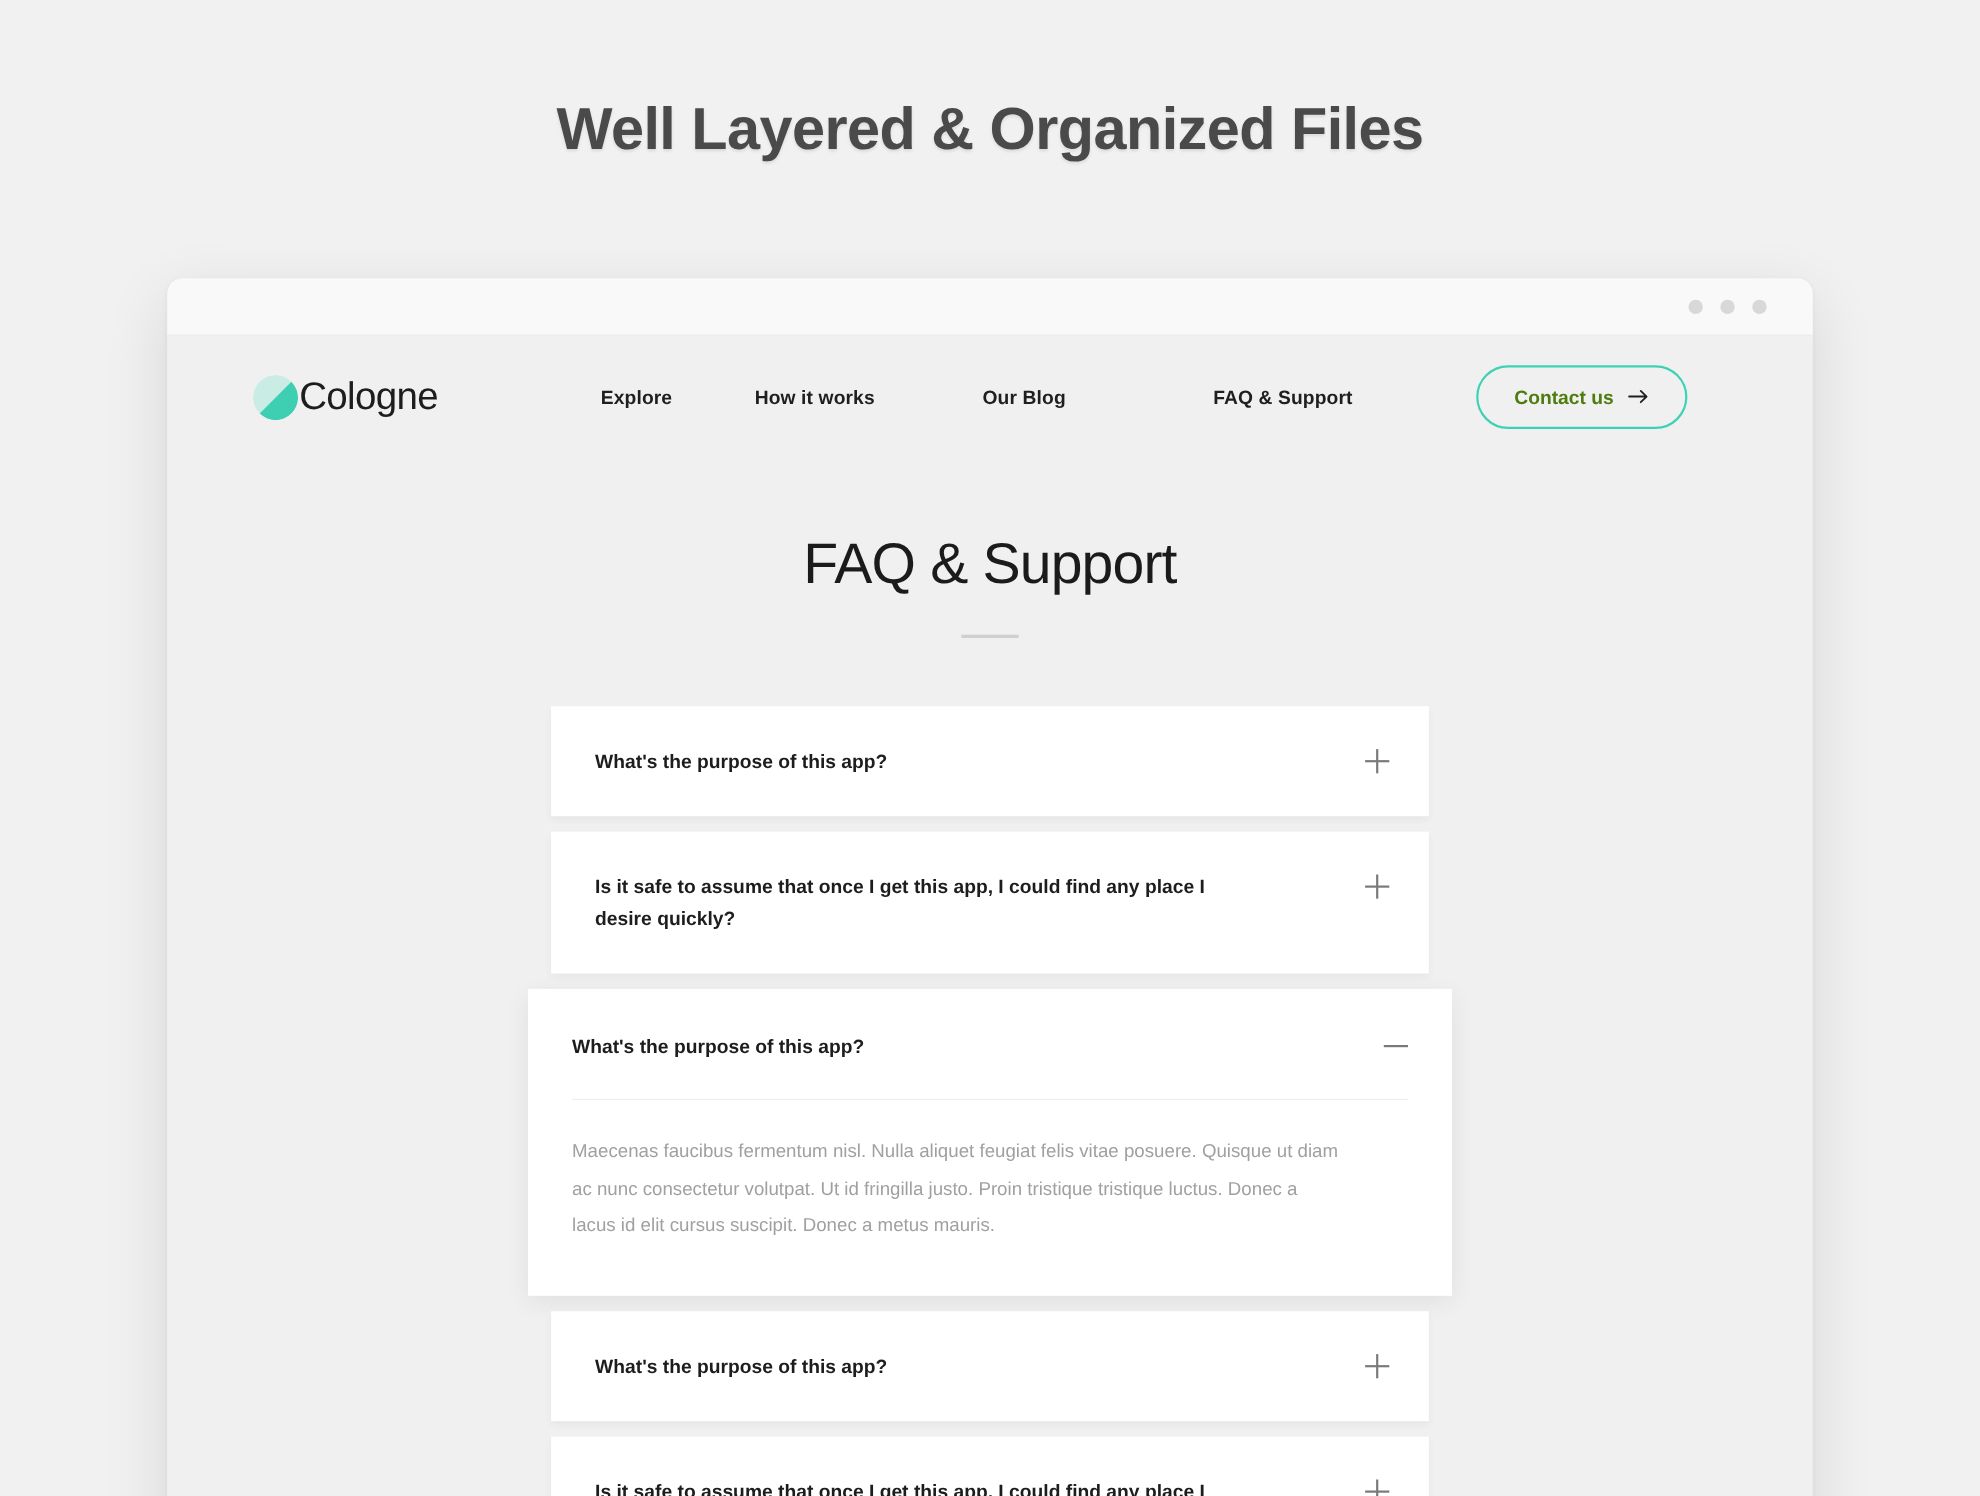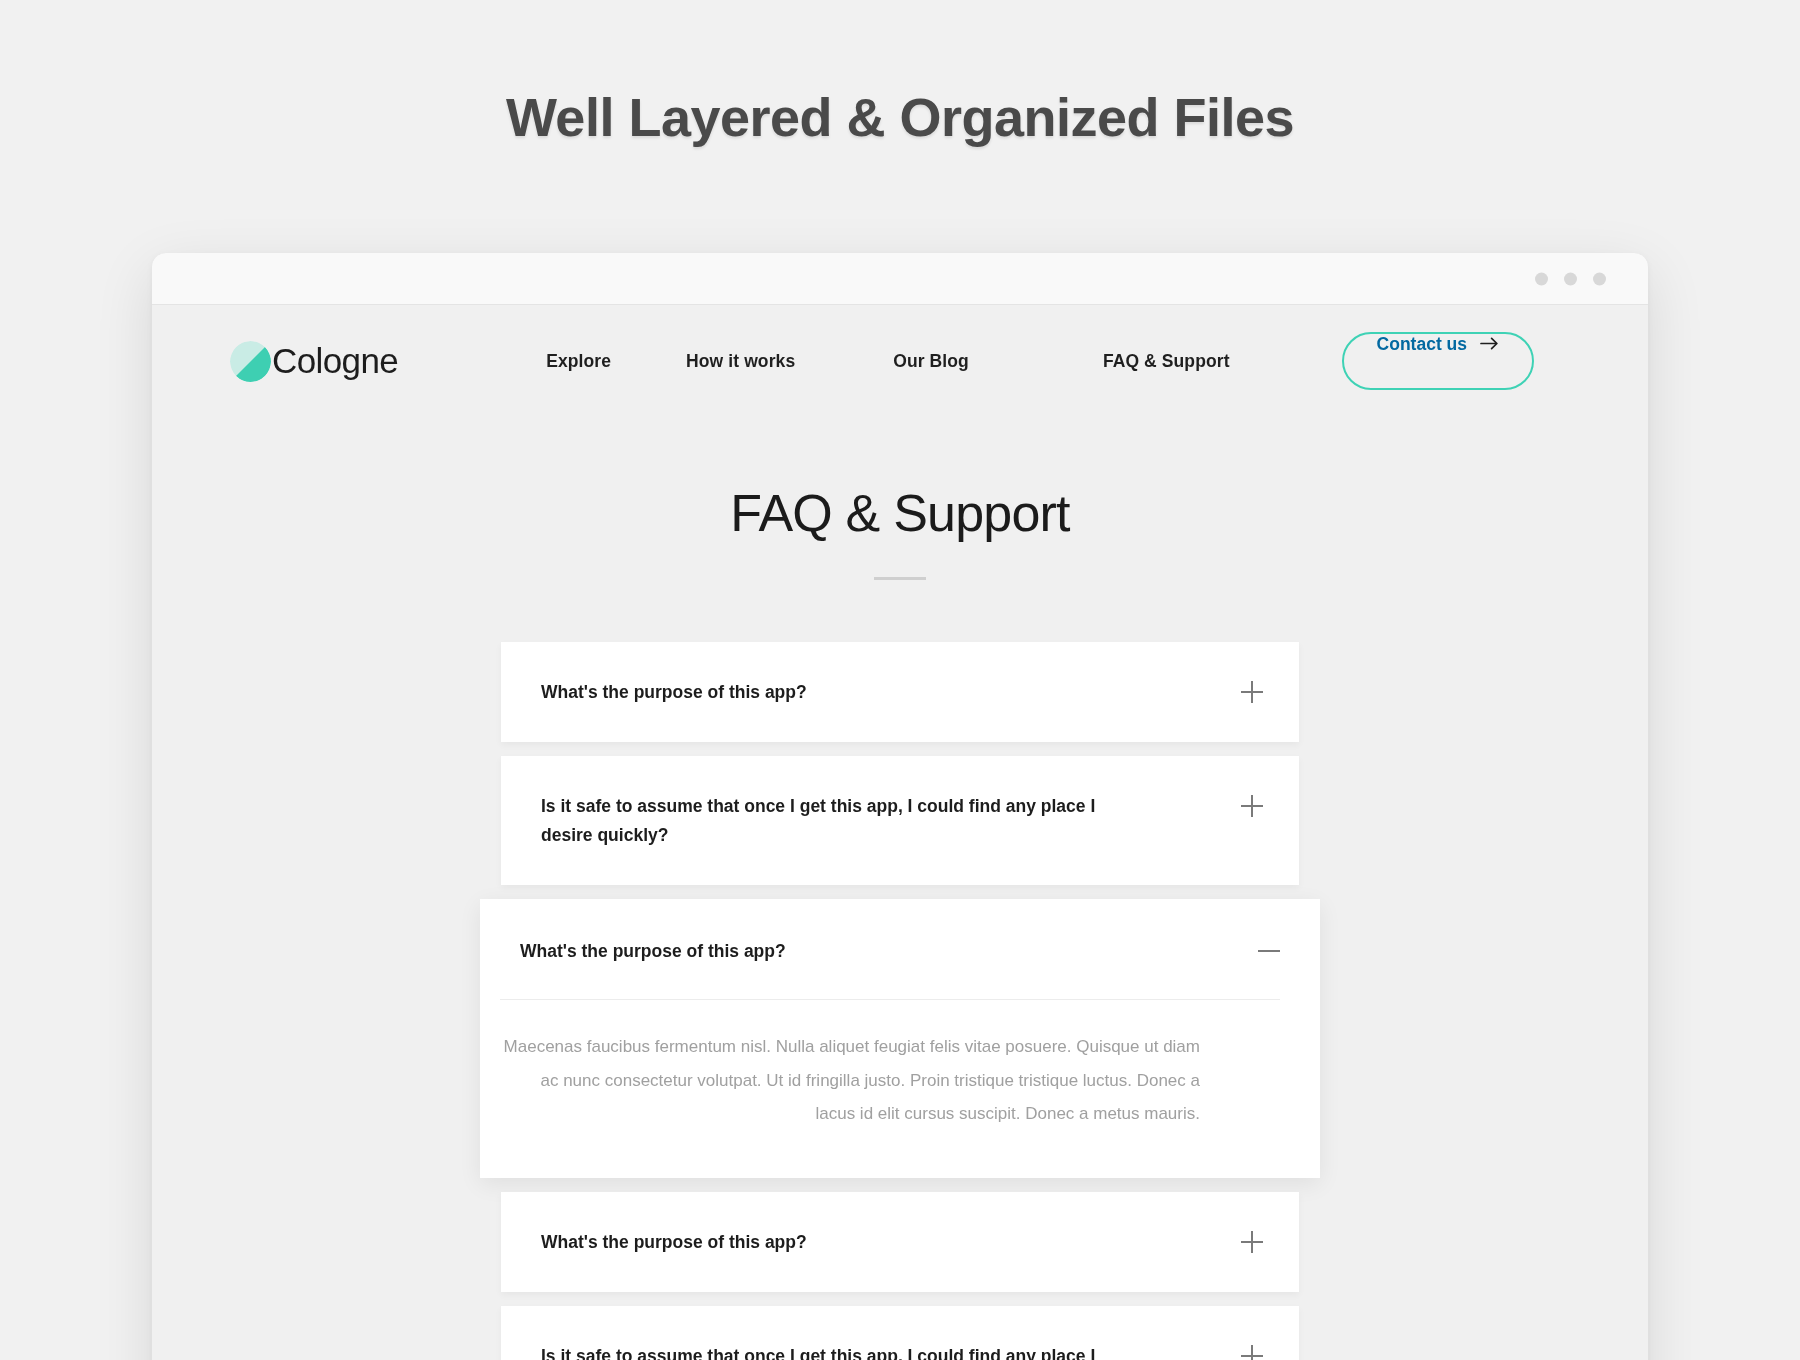--- a/index.html
+++ b/index.html
@@ -109,31 +109,31 @@
     white-space: nowrap;
     cursor: pointer;
   }
   .nav-link:nth-child(1) { margin-right: 75px; }
   .nav-link:nth-child(2) { margin-right: 98px; }
   .nav-link:nth-child(3) { margin-right: 134px; }
 
   .contact-btn {
     margin-left: 112px;
     display: flex;
-    align-items: flex-start;
+    align-items: center;
     justify-content: center;
     gap: 13px;
     height: 58px;
     padding: 0 33px;
     border: 2px solid #3ed2b5;
     border-radius: 29px;
     background: transparent;
     font-size: 17.5px;
     font-weight: bold;
-    color: #0369a1;
+    color: #4d7c0f;
     cursor: pointer;
     white-space: nowrap;
   }
   .arrow-right { display: block; }
 
   
   .page-heading {
     margin-top: 66px;
     text-align: center;
     font-size: 52px;
@@ -203,22 +203,21 @@
   
   .faq-card.open {
     width: 840px;
     box-shadow: 0 6px 22px rgba(0,0,0,0.07);
   }
   .faq-card.open .faq-head {
     padding: 38px 40px 0 40px;
   }
   .faq-body {
     display: none;
-    padding: 0 40px 48px 20px;
-    text-align: right;
+    padding: 0 40px 48px 40px;
   }
   .faq-card.open .faq-body { display: block; }
 
   .faq-separator {
     height: 1px;
     background: #ececec;
     margin: 34px 0 30px;
   }
 
   .faq-answer {

